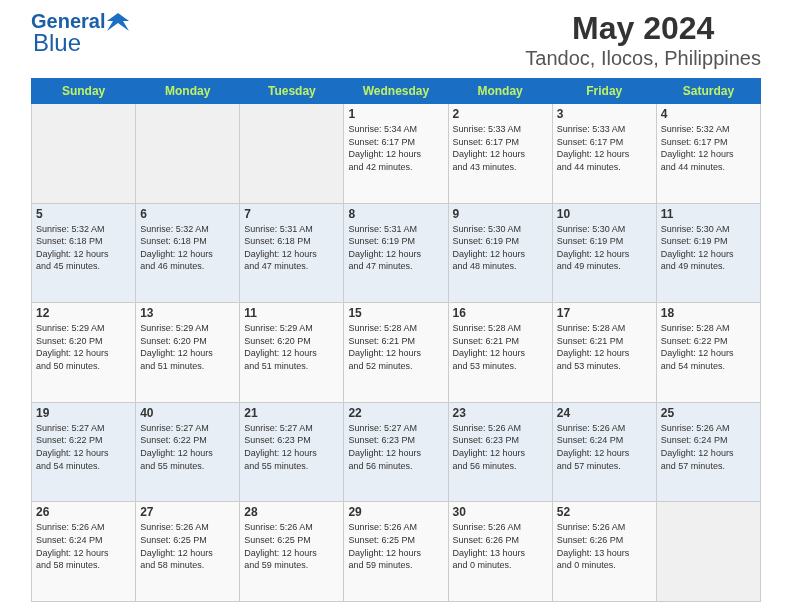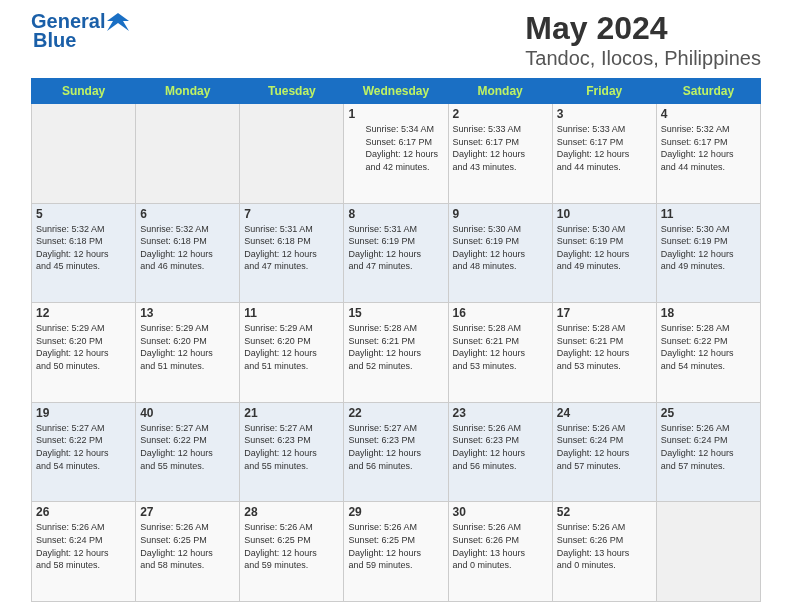--- a/index.html
+++ b/index.html
@@ -21,21 +21,21 @@
       display: flex;
       justify-content: space-between;
       align-items: flex-start;
       margin-bottom: 8px;
     }
     .logo {
       display: flex;
       align-items: center;
     }
     .title-section {
-      text-align: left;
+      text-align: center;
     }
     .month-year {
       font-size: 32px;
       font-weight: bold;
       color: #333;
     }
     .location {
       font-size: 20px;
       color: #555;
     }
@@ -94,21 +94,21 @@
     <div class="logo">
       <div style="display:flex; flex-direction:column; align-items:flex-start;">
         <div style="display:flex; align-items:center;">
           <span style="font-size:20px; font-weight:bold; color:#333;">
             <span style="color:#1a5fa8;">General</span>
           </span>
           <svg width="22" height="18" viewBox="0 0 22 18" style="margin-left:2px;">
             <polygon points="11,0 22,8 16,8 22,18 11,10 0,18 6,8 0,8" fill="#1a6fc4"></polygon>
           </svg>
         </div>
-        <span style="font-size:20px; font-weight:bold; color:#1a5fa8; margin-top:-4px; padding-left:2px;">Blue</span>
+        <span style="font-size:24px; font-weight:normal; color:#1a5fa8; margin-top:-4px; padding-left:2px;">Blue</span>
       </div>
     </div>
     <div class="title-section">
       <div class="month-year">May 2024</div>
       <div class="location">Tandoc, Ilocos, Philippines</div>
     </div>
   </div>
 
   <table class="calendar">
     <thead>
@@ -122,21 +122,21 @@
         <th>Saturday</th>
       </tr>
     </thead>
     <tbody id="calendar-body">
     <tr>
           <td class="empty"></td>
           <td class="empty"></td>
           <td class="empty"></td>
           <td>
             <span class="day-number">1</span>
-            <div class="day-info" style="white-space: pre-line; margin-left: 17px;">Sunrise: 5:34 AM
+            <div class="day-info" style="white-space: pre-line;">Sunrise: 5:34 AM
 Sunset: 6:17 PM
 Daylight: 12 hours
 and 42 minutes.</div>
           </td>
           <td>
             <span class="day-number">2</span>
             <div class="day-info" style="white-space: pre-line;">Sunrise: 5:33 AM
 Sunset: 6:17 PM
 Daylight: 12 hours
 and 43 minutes.</div>

